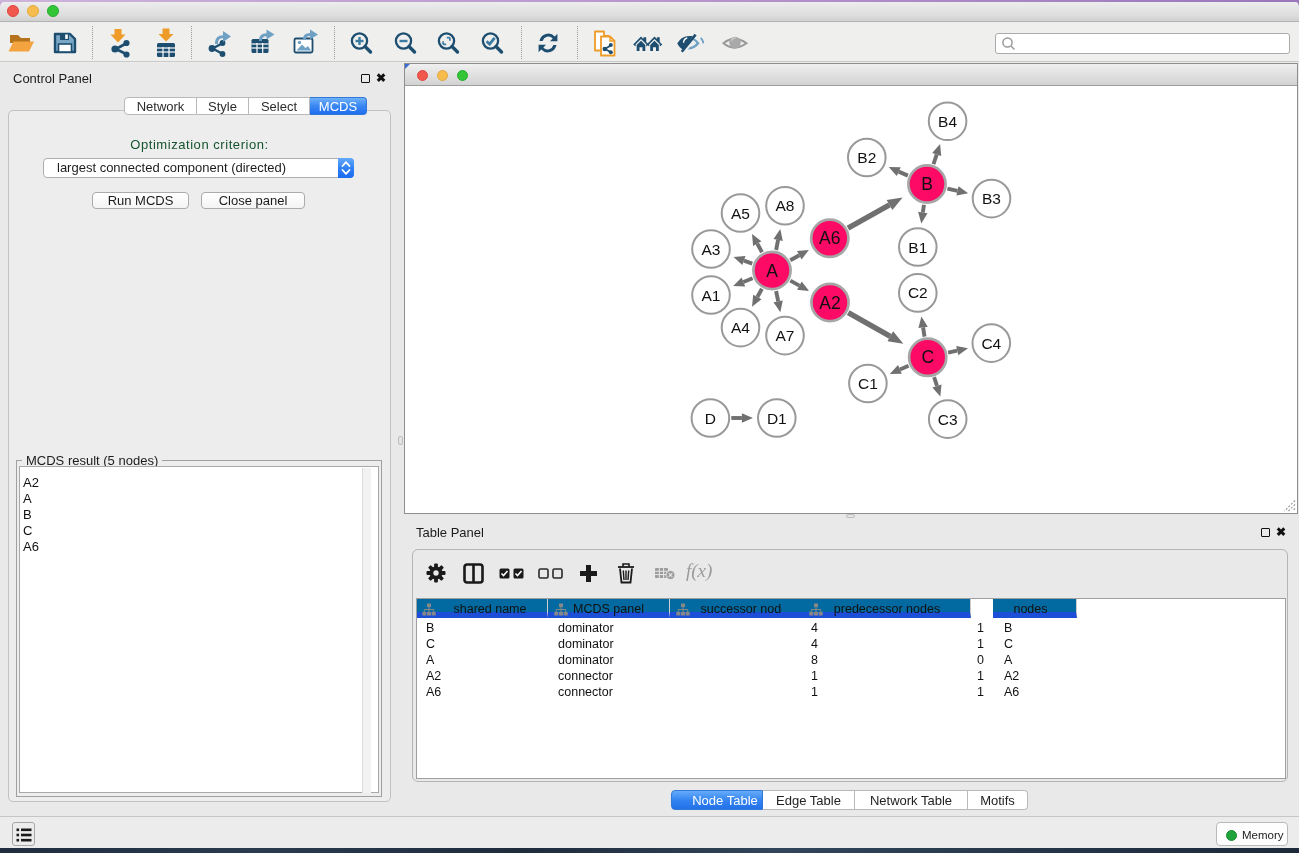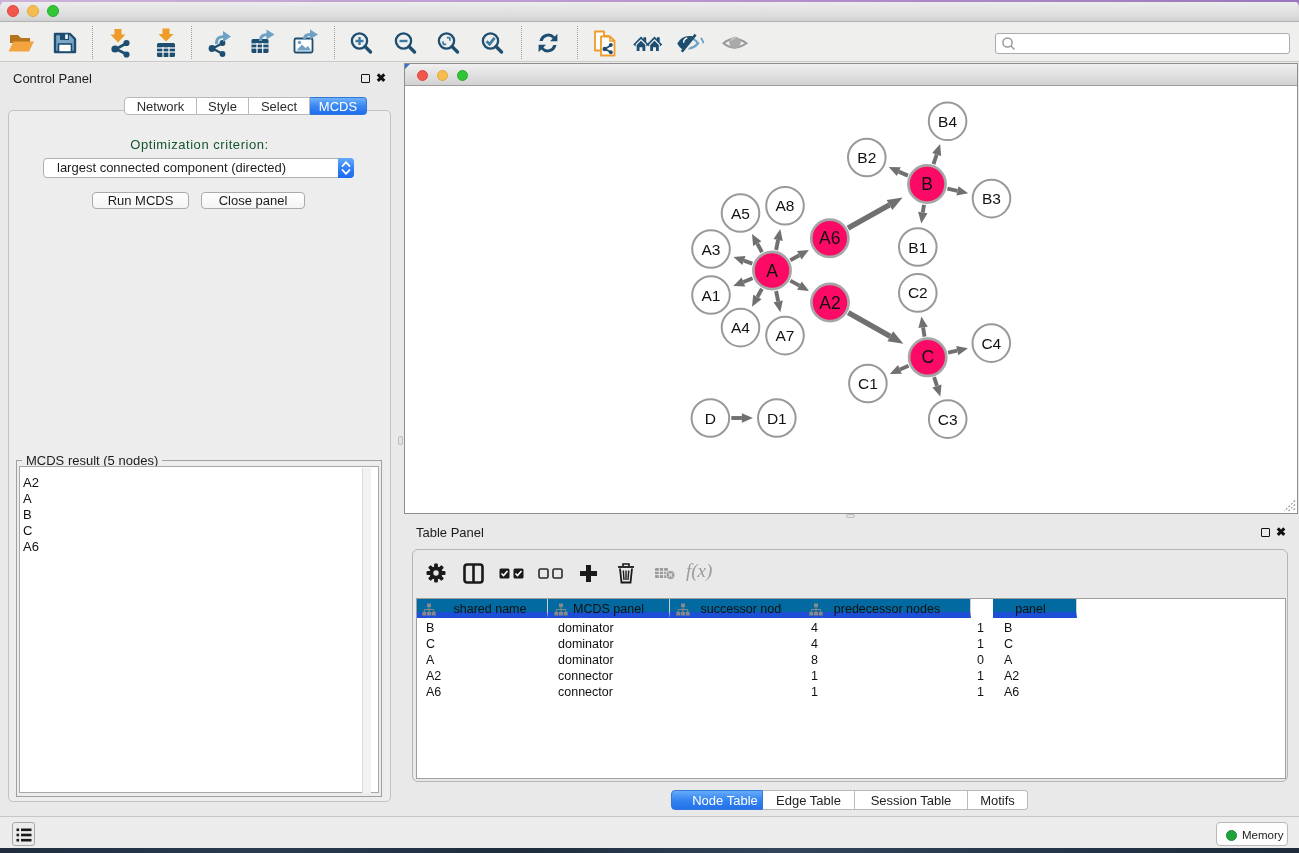--- a/index.html
+++ b/index.html
@@ -454,21 +454,21 @@
       <span style="position:absolute;left:27px;top:3px;"><svg width="14" height="13" viewBox="0 0 14 13">
           <rect x="5" y="0.5" width="4" height="3.6" fill="#888"></rect>
           <rect x="0.3" y="8.9" width="4" height="3.6" fill="#888"></rect>
           <rect x="5" y="8.9" width="4" height="3.6" fill="#888"></rect>
           <rect x="9.7" y="8.9" width="4" height="3.6" fill="#888"></rect>
           <path d="M7 4.1 L7 6.5 M2.3 8.9 L2.3 6.5 L11.7 6.5 L11.7 8.9 M7 6.5 L7 8.9" stroke="#888" stroke-width="1" fill="none"></path>
         </svg></span>
       <div class="thtext" style="left:11px;">predecessor nodes</div>
     </div>
     <div class="thcell" style="left:576px;width:84px;">
-      <div class="thtext" style="left:-4px;">panel</div>
+      <div class="thtext" style="left:-4px;">nodes</div>
     </div>
     <div class="td" style="left:9px;top:21.5px;">B</div>
     <div class="td" style="left:141px;top:21.5px;">dominator</div>
     <div class="td" style="left:253px;top:21.5px;width:148px;text-align:right;">4</div>
     <div class="td" style="left:387px;top:21.5px;width:180px;text-align:right;">1</div>
     <div class="td" style="left:587px;top:21.5px;">B</div>
     <div class="td" style="left:9px;top:37.7px;">C</div>
     <div class="td" style="left:141px;top:37.7px;">dominator</div>
     <div class="td" style="left:253px;top:37.7px;width:148px;text-align:right;">4</div>
     <div class="td" style="left:387px;top:37.7px;width:180px;text-align:right;">1</div>
@@ -485,21 +485,21 @@
     <div class="td" style="left:587px;top:70.1px;">A2</div>
     <div class="td" style="left:9px;top:86.3px;">A6</div>
     <div class="td" style="left:141px;top:86.3px;">connector</div>
     <div class="td" style="left:253px;top:86.3px;width:148px;text-align:right;">1</div>
     <div class="td" style="left:387px;top:86.3px;width:180px;text-align:right;">1</div>
     <div class="td" style="left:587px;top:86.3px;">A6</div>
   </div>
 <div class="abs tabs2" style="left:671px;top:790px;">
   <div class="tab2 first sel" style="width:92px;">Node Table</div>
   <div class="tab2" style="width:92px;">Edge Table</div>
-  <div class="tab2" style="width:113px;">Session Table</div>
+  <div class="tab2" style="width:113px;">Network Table</div>
   <div class="tab2 last" style="width:60px;">Motifs</div>
 </div>
 
 <div class="abs" id="statusbar">
   <div id="listbtn">
       <svg width="16" height="14" viewBox="0 0 16 14" style="position:absolute;left:3px;top:5px;">
         <rect x="0.5" y="0.5" width="2.6" height="2.6" fill="#1a1a1a"></rect>
         <rect x="5" y="0.5" width="10.5" height="2.6" fill="#1a1a1a"></rect>
         <rect x="0.5" y="5.7" width="2.6" height="2.6" fill="#1a1a1a"></rect>
         <rect x="5" y="5.7" width="10.5" height="2.6" fill="#1a1a1a"></rect>

